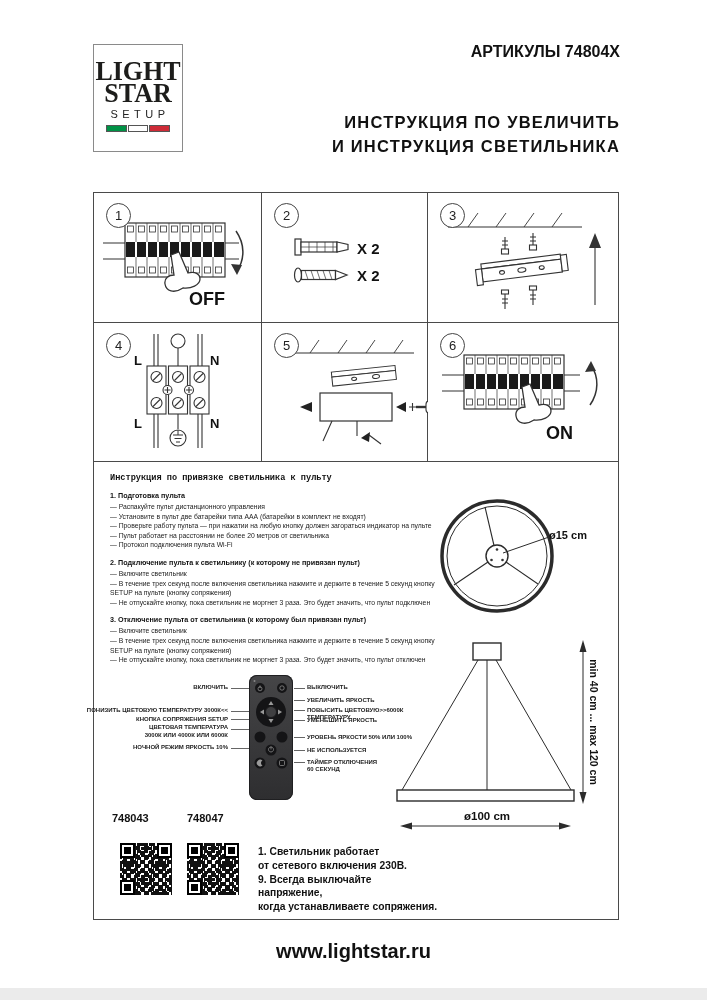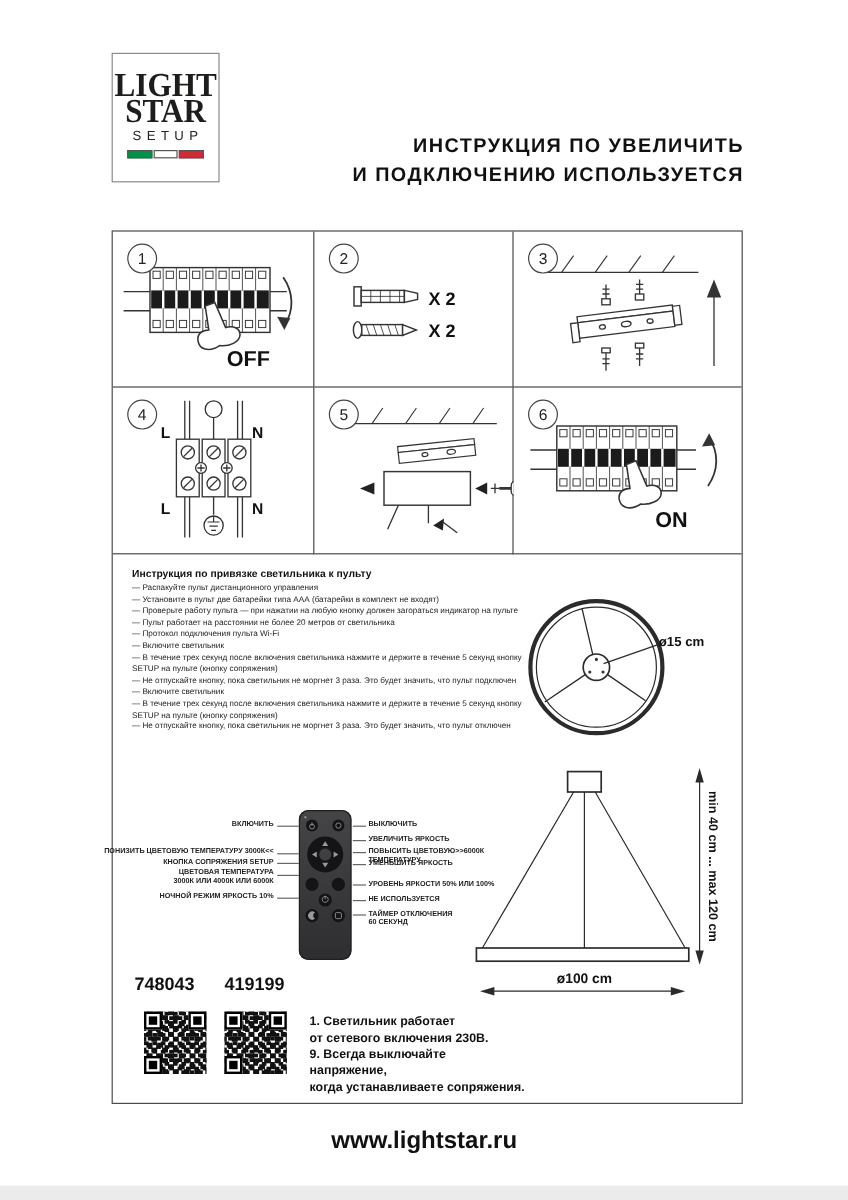--- a/index.html
+++ b/index.html
@@ -25,36 +25,36 @@
   .cell.c1{width:168px;border-right:1px solid #4a4a4a;}
   .cell.c2{width:166px;border-right:1px solid #4a4a4a;}
   .cell.c3{flex:1;}
   .row1 .cell{height:130px;}
   .row2 .cell{height:139px;}
   .num{position:absolute;left:12px;top:10px;width:23px;height:23px;border:1.2px solid #444;border-radius:50%;font-size:13px;line-height:23px;text-align:center;color:#222;background:#fff;}
   svg{display:block;}
   svg text{font-family:"Liberation Sans",sans-serif;}
   
   .instr{position:absolute;left:110px;top:473px;width:336px;}
-  .instr-title{font-size:8.6px;font-weight:bold;margin-bottom:3px;}
+  .instr-title{font-size:8.6px;font-weight:bold;margin-bottom:3px;font-family:Liberation Mono, monospace;}
   .sec-h{font-size:7.2px;font-weight:bold;margin-top:8px;margin-bottom:2px;}
   .sec-line{font-size:6.8px;line-height:9.6px;color:#222;}
   
   .rlabel{position:absolute;font-size:6px;font-weight:600;color:#222;white-space:pre-line;line-height:7.5px;}
   .rlabel.left{left:78px;width:150px;text-align:right;}
   .rlabel.right{left:307px;width:125px;text-align:left;}
   .lline{position:absolute;height:1px;background:#666;}
   .remote{position:absolute;left:249px;top:675px;width:44px;height:125px;border-radius:8px;background:linear-gradient(180deg,#454547,#2e2e30);box-shadow:inset 0 0 0 1px #1f1f21;}
   
   .dim-label{position:absolute;font-weight:bold;color:#111;}
   .d15{left:549px;top:529px;font-size:11px;text-align:right;}
   .d100{left:430px;top:810px;width:114px;text-align:center;font-size:11.5px;}
   .dminmax{left:514px;top:716px;width:160px;height:12px;text-align:center;font-size:10.5px;transform:rotate(90deg);}
   
-  .qr-code-label{position:absolute;font-size:15px;font-weight:bold;color:#111;}
+  .qr-code-label{position:absolute;font-size:11px;font-weight:bold;color:#111;}
   .qr{position:absolute;width:52px;height:52px;background:
       repeating-conic-gradient(#111 0% 25%, transparent 0% 50%) 0 0/7px 7px,
       repeating-conic-gradient(#111 0% 25%, #fff 0% 50%) 2px 3px/9px 9px;}
   .qr .f{position:absolute;width:11px;height:11px;background:#fff;border:2px solid #000;}
   .qr .f::after{content:"";position:absolute;inset:2px;background:#000;}
   .qr .f.tl{left:0;top:0;} .qr .f.tr{right:0;top:0;} .qr .f.bl{left:0;bottom:0;}
   .safety{position:absolute;left:258px;top:845px;width:180px;font-size:10.3px;line-height:13.8px;color:#111;font-weight:bold;}
   .footer{position:absolute;left:0;top:940px;width:707px;text-align:center;font-size:20px;font-weight:bold;color:#111;}
   .bottombar{position:absolute;left:0;top:988px;width:707px;height:12px;background:#ebebeb;}
 </style>
@@ -66,25 +66,26 @@
   <div class="logo-word">STAR</div>
   <div class="logo-group">SETUP</div>
   <div class="flag">
       <span class="fg"></span>
       <span class="fw"></span>
       <span class="fr"></span>
     </div>
 </div>
 
 <div class="hdr-series">
+  <div>АРТИКУЛЫ 74804X</div>
 </div>
 
 <div class="hdr-instr">
   <div>ИНСТРУКЦИЯ ПО УВЕЛИЧИТЬ</div>
-  <div>И ПОДКЛЮЧЕНИЮ ИСПОЛЬЗУЕТСЯ</div>
+  <div>И ИНСТРУКЦИЯ СВЕТИЛЬНИКА</div>
 </div>
 
 <div class="mainbox">
   <div class="steprow row1">
 
     <div class="cell c1">
       <div class="num">1</div>
       <svg width="160" height="105" viewBox="0 0 160 105" style="margin:16px 0 0 5px">
         <g stroke="#333" fill="none" stroke-width="1.2">
           <path d="M4,34 H26 M4,50 H26 M126,34 H140 M126,50 H140"></path>
@@ -278,32 +279,35 @@
         <polygon points="153,20 147,31 158,30" fill="#333"></polygon>
         <text x="108" y="98" font-size="18" font-weight="bold" fill="#111">ON</text>
       </svg>
     </div>
   </div>
 </div>
 
 <div class="instr">
   <div class="instr-title">Инструкция по привязке светильника к пульту</div>
   <div class="sec">
+    <div class="sec-h">1. Подготовка пульта</div>
     <div class="sec-line">— Распакуйте пульт дистанционного управления</div>
     <div class="sec-line">— Установите в пульт две батарейки типа ААА (батарейки в комплект не входят)</div>
     <div class="sec-line">— Проверьте работу пульта — при нажатии на любую кнопку должен загораться индикатор на пульте</div>
     <div class="sec-line">— Пульт работает на расстоянии не более 20 метров от светильника</div>
     <div class="sec-line">— Протокол подключения пульта Wi-Fi</div>
   </div>
   <div class="sec">
+    <div class="sec-h">2. Подключение пульта к светильнику (к которому не привязан пульт)</div>
     <div class="sec-line">— Включите светильник</div>
     <div class="sec-line">— В течение трех секунд после включения светильника нажмите и держите в течение 5 секунд кнопку SETUP на пульте (кнопку сопряжения)</div>
     <div class="sec-line">— Не отпускайте кнопку, пока светильник не моргнет 3 раза. Это будет значить, что пульт подключен</div>
   </div>
   <div class="sec">
+    <div class="sec-h">3. Отключение пульта от светильника (к которому был привязан пульт)</div>
     <div class="sec-line">— Включите светильник</div>
     <div class="sec-line">— В течение трех секунд после включения светильника нажмите и держите в течение 5 секунд кнопку SETUP на пульте (кнопку сопряжения)</div>
     <div class="sec-line">— Не отпускайте кнопку, пока светильник не моргнет 3 раза. Это будет значить, что пульт отключен</div>
   </div>
 </div>
 
 <svg class="abs" style="left:437px;top:496px" width="125" height="125" viewBox="0 0 125 125">
   <g stroke="#2b2b2b" fill="none">
     <circle cx="60" cy="60" r="55" stroke-width="3.5"></circle>
     <circle cx="60" cy="60" r="50" stroke-width="1"></circle>
@@ -382,21 +386,21 @@
   </g>
   <polygon points="20,191 32,187.5 32,194.5" fill="#2b2b2b"></polygon>
   <polygon points="191,191 179,187.5 179,194.5" fill="#2b2b2b"></polygon>
   <polygon points="203,5 199.5,17 206.5,17" fill="#2b2b2b"></polygon>
   <polygon points="203,169 199.5,157 206.5,157" fill="#2b2b2b"></polygon>
 </svg>
 <div class="dim-label d100">ø100 cm</div>
 <div class="dim-label dminmax">min 40 cm ... max 120 cm</div>
 
 <div class="qr-code-label" style="left:112px;top:812px">748043</div>
-<div class="qr-code-label" style="left:187px;top:812px">419199</div>
+<div class="qr-code-label" style="left:187px;top:812px">748047</div>
 <div class="qr" style="left:120px;top:843px">
     <span class="f tl"></span>
     <span class="f tr"></span>
     <span class="f bl"></span>
   </div>
 <div class="qr" style="left:187px;top:843px">
     <span class="f tl"></span>
     <span class="f tr"></span>
     <span class="f bl"></span>
   </div>

